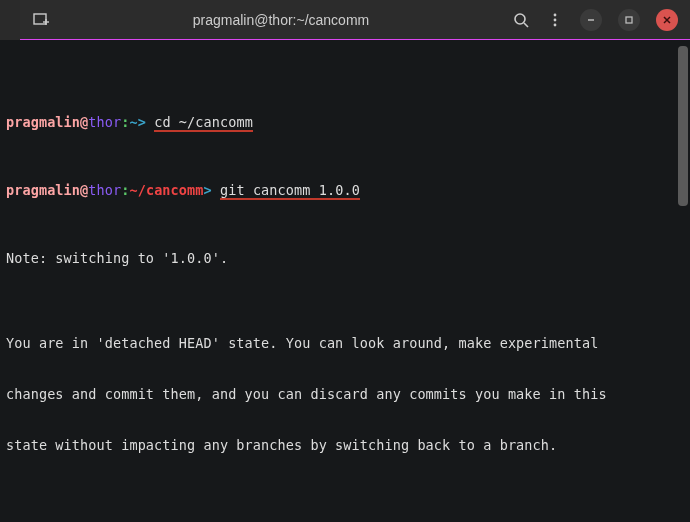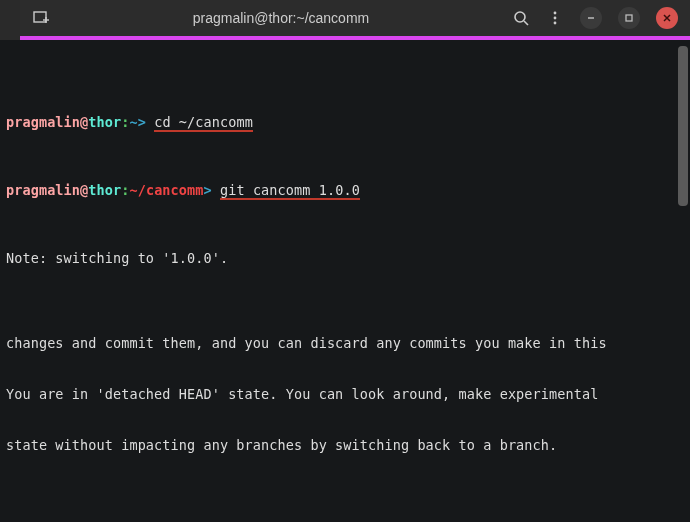--- a/index.html
+++ b/index.html
@@ -10,21 +10,21 @@
     font-size: 13.5px;
     overflow: hidden;
     position: relative;
   }
   .titlebar {
     height: 40px;
     background: #2c2c2c;
     display: flex;
     align-items: center;
     padding: 0 12px;
-    border-bottom: 4px solid #d946ef;
+    border-bottom: 1px solid #d946ef;
     margin-left: 20px;
   }
   .title-left {
     display: flex;
     gap: 14px;
     align-items: center;
     flex: 0 0 auto;
   }
   .title-center {
     flex: 1;
@@ -69,21 +69,21 @@
   .scrollbar {
     position: absolute;
     right: 2px; top: 6px;
     width: 10px; height: 160px;
     background: #5a5a5a;
     border-radius: 4px;
   }
 
   .line { color: #ddd; }
   .user { color: #fca5a5; font-weight: bold; }
-  .host { color: #5eead4; font-weight: bold; }
+  .host { color: #8b5cf6; font-weight: normal; }
   .path { color: #ef4444; font-weight: bold; }
   .prompt-gt { color: #3aa3c9; font-weight: bold; }
   .tilde { color: #3aa3c9; font-weight: bold; }
   .colon { color: #5cc96a; font-weight: bold; }
   .cmd { color: #ddd; margin-top: 48px; }
   .underline-red {
     border-bottom: 2px solid #c0392b;
     padding-bottom: 0px;
   }
 </style>
@@ -136,22 +136,22 @@
 
 <div class="terminal">
   <div class="scrollbar"></div>
 
   <div class="line"><span class="user">pragmalin</span><span class="user">@</span><span class="host">thor</span><span class="colon">:</span><span class="tilde">~</span><span class="prompt-gt">&gt;</span> <span class="cmd underline-red">cd ~/cancomm</span></div>
 
   <div class="line"><span class="user">pragmalin</span><span class="user">@</span><span class="host">thor</span><span class="colon">:</span><span class="path">~/cancomm</span><span class="prompt-gt">&gt;</span> <span class="cmd underline-red">git cancomm 1.0.0</span></div>
 
   <div class="line">Note: switching to '1.0.0'.</div>
   <div class="line"></div>
+  <div class="line">You are in 'detached HEAD' state. You can look around, make experimental</div>
   <div class="line">changes and commit them, and you can discard any commits you make in this</div>
-  <div class="line">You are in 'detached HEAD' state. You can look around, make experimental</div>
   <div class="line">state without impacting any branches by switching back to a branch.</div>
   <div class="line">&nbsp;</div>
   
   
   
   
   
   
   
   

